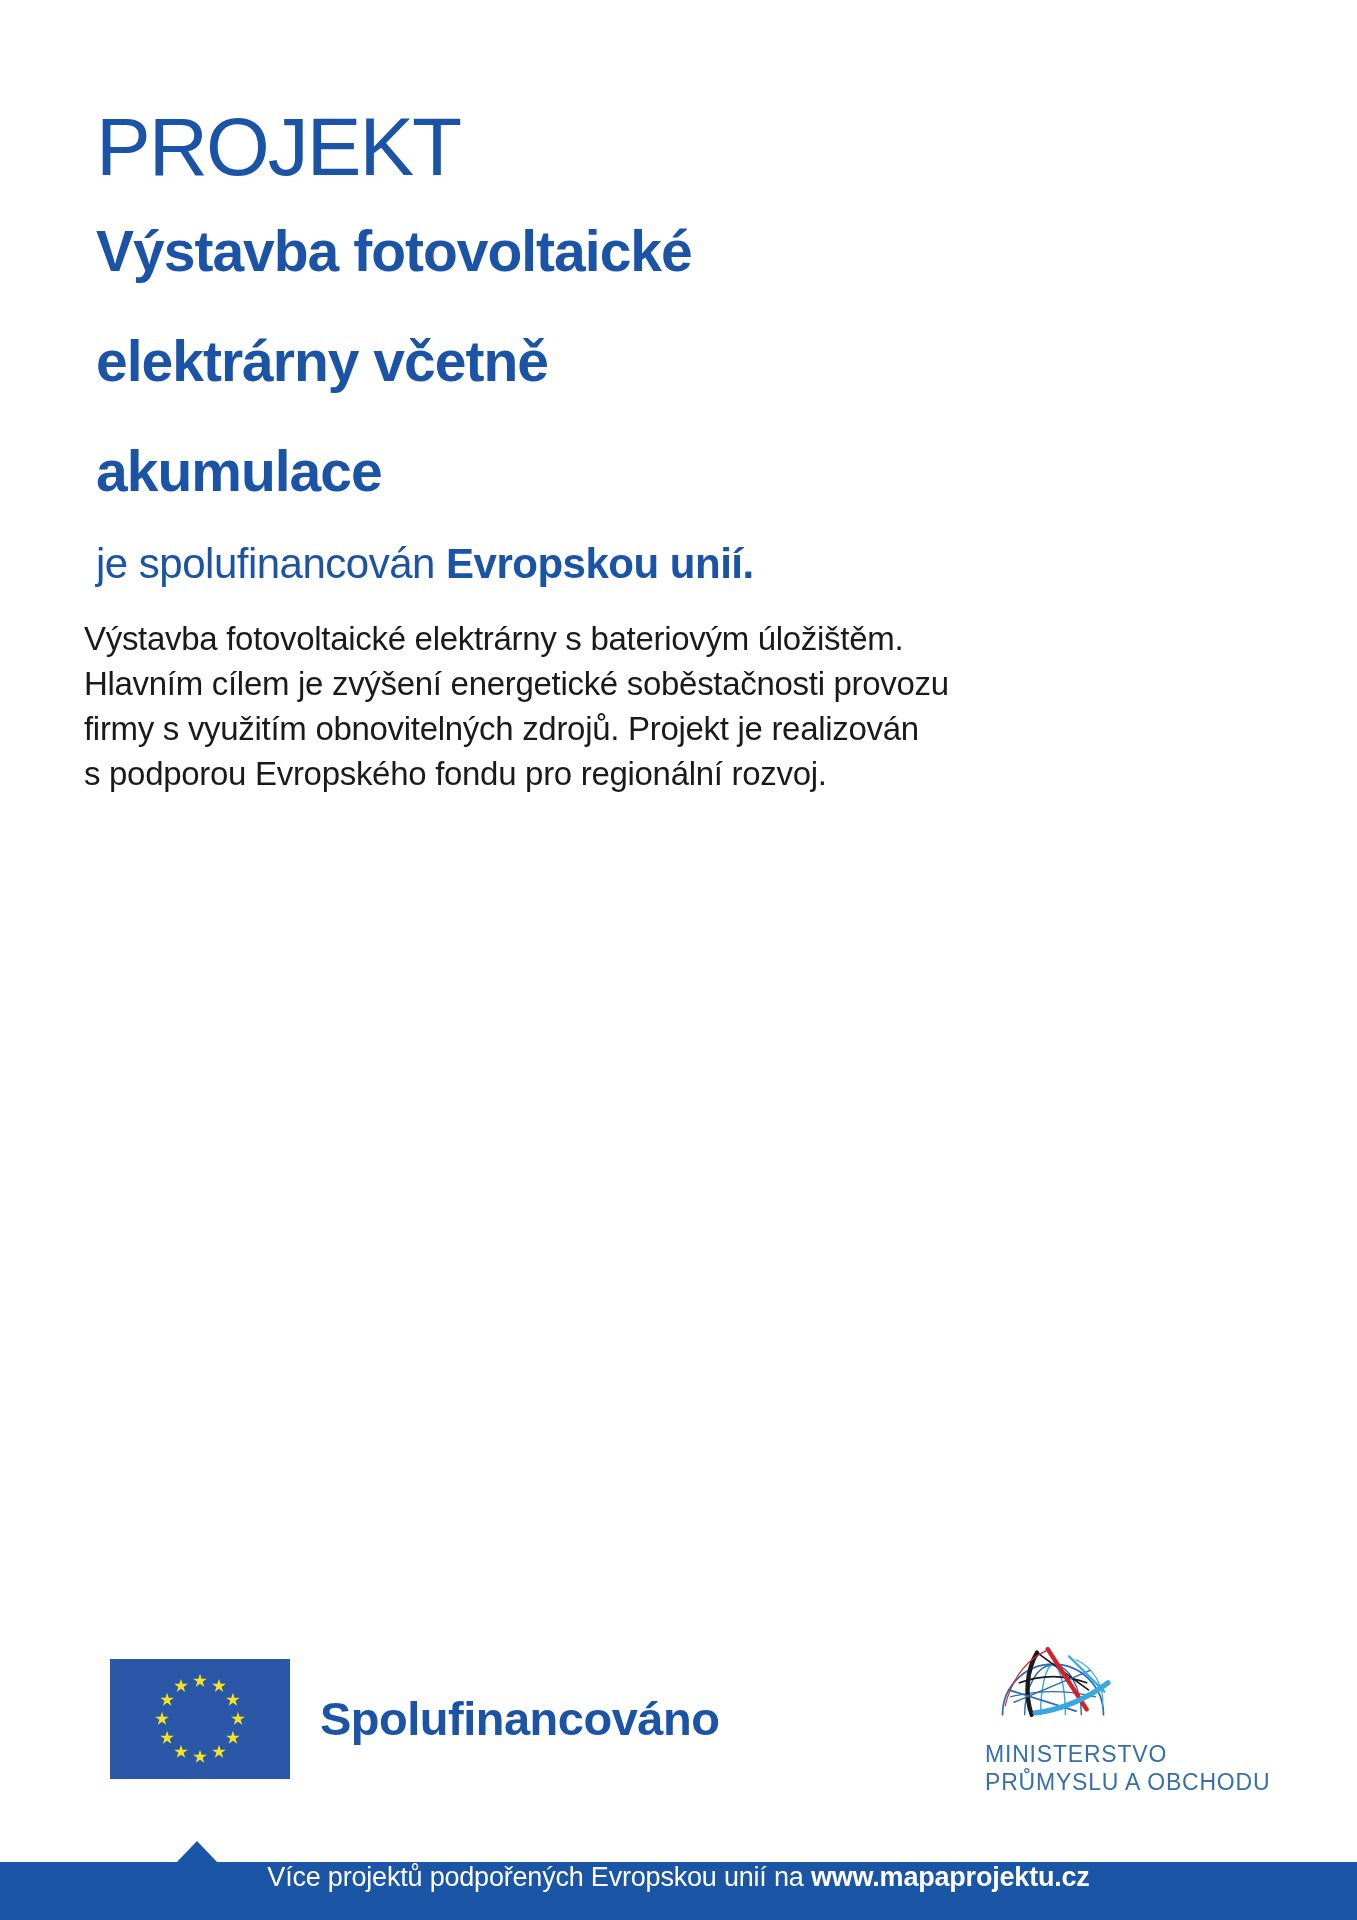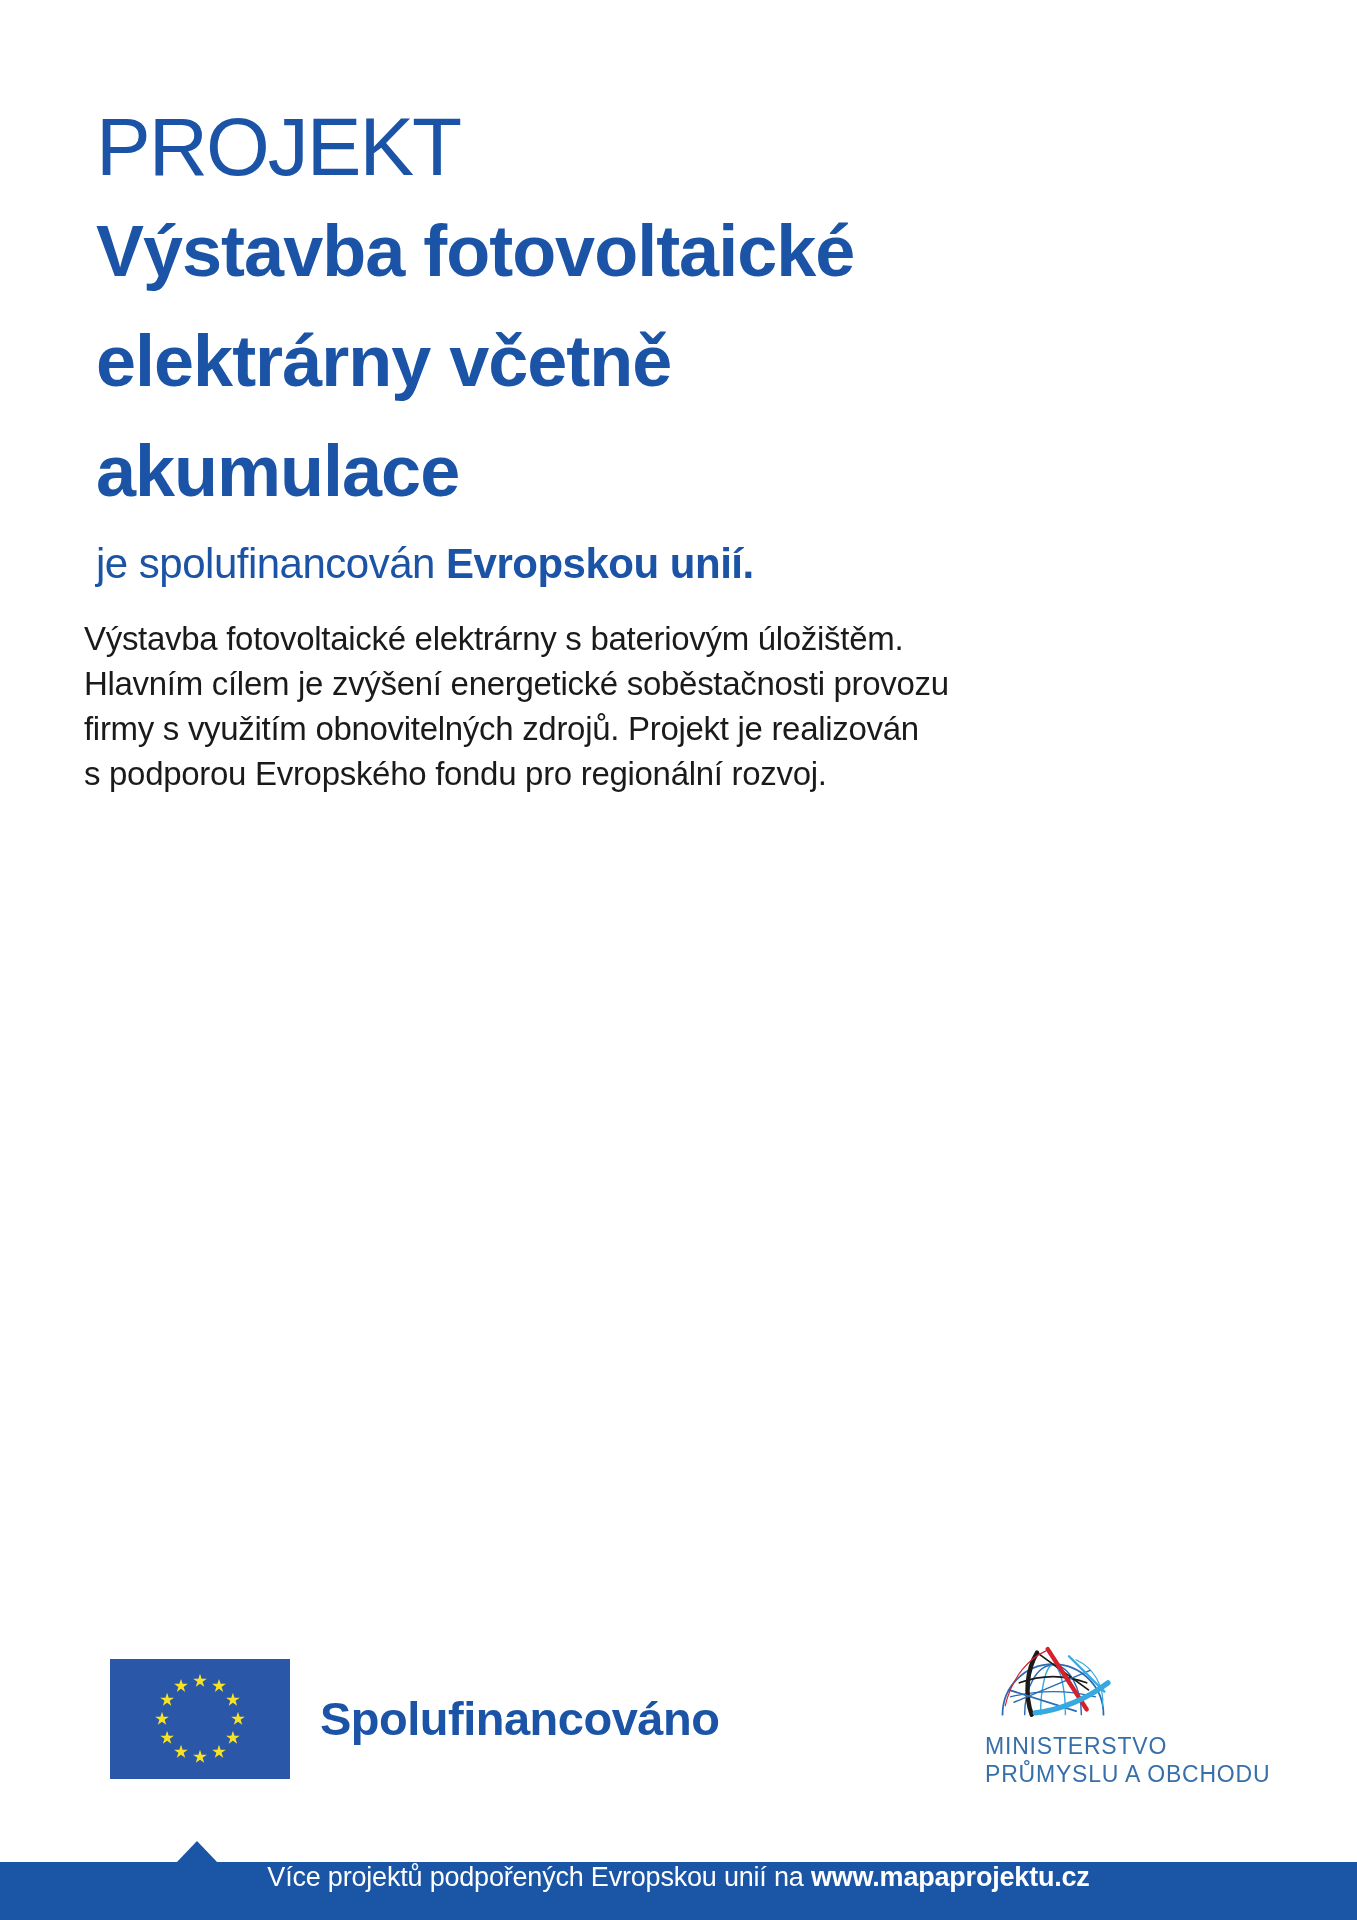--- a/index.html
+++ b/index.html
@@ -19,21 +19,21 @@
     font-size: 82px;
     font-weight: 400;
     letter-spacing: -2px;
     color: var(--accent_blue);
     white-space: pre-line;
   }
   .title {
     position: absolute;
     left: 96px; top: 196px;
     width: 1180px;
-    font-size: 72px;
+    font-size: 57px;
     line-height: 110px;
     font-weight: 700;
     letter-spacing: -1px;
     color: var(--accent_blue);
     white-space: pre-line;
   }
   .subtitle {
     position: absolute;
     left: 96px; top: 540px;
     font-size: 42px;
@@ -66,21 +66,21 @@
     color: var(--accent_blue);
     letter-spacing: -0.5px;
   }
   .ministry {
     position: absolute;
     left: 985px; top: 1640px;
     width: 290px;
   }
   .globe { display: block; margin-left: 6px; width: 124px; height: 82px; }
   .ministry-label {
-    margin-top: 10px;
+    margin-top: 18px;
     font-size: 23px;
     line-height: 28px;
     letter-spacing: 0.8px;
     color: var(--ministry_blue);
   }
   .footer-triangle {
     position: absolute;
     left: 176px; top: 1841px;
     width: 0; height: 0;
     border-left: 21px solid transparent;

